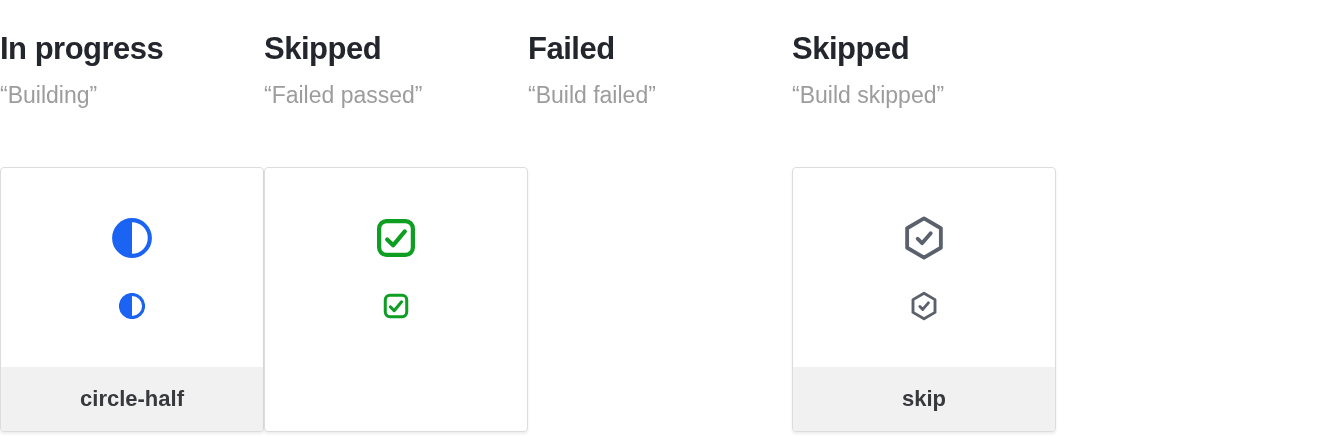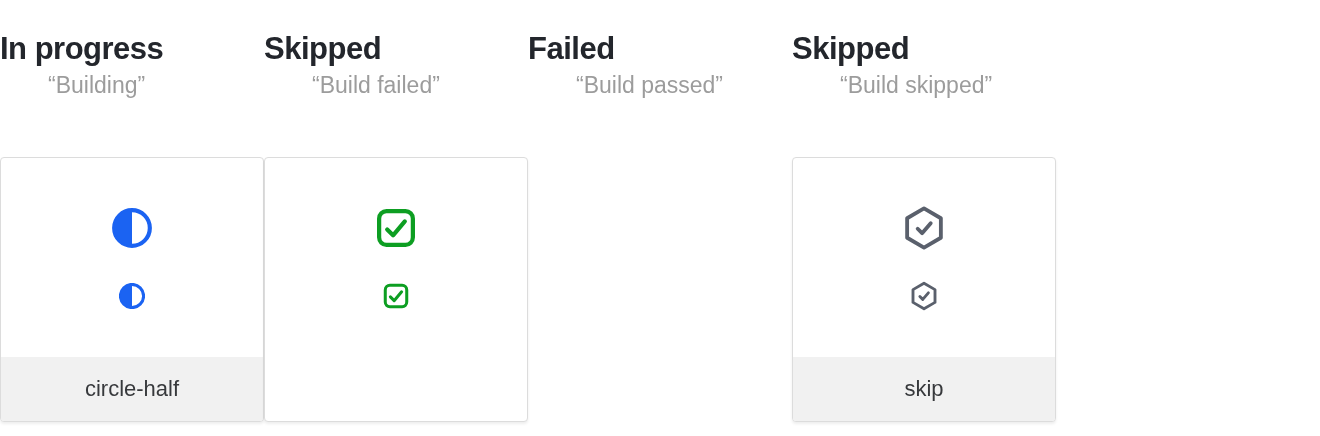--- a/index.html
+++ b/index.html
@@ -25,26 +25,25 @@
   }
   .col-title {
     margin-top: 30px;
     font-size: 31px;
     line-height: 37px;
     font-weight: 800;
     letter-spacing: -0.5px;
     color: var(--heading, #23262c);
   }
   .col-subtitle {
-    margin-top: 4px;
+    margin-top: 14px;
     font-size: 23px;
     line-height: 28px;
     font-weight: 500;
     color: var(--subtitle, #9c9c9c);
-    padding-left: 48px;
   }
   .card {
     margin-top: 58px;
     height: 265px;
     background: #ffffff;
     border: 1px solid var(--card-border, #dcdcdc);
     border-radius: 4px;
     box-shadow: 0 2px 3px rgba(0,0,0,0.07);
     display: flex;
     flex-direction: column;
@@ -71,21 +70,21 @@
     justify-content: center;
   }
   .icon-area svg { display: block; }
   .card-footer {
     height: 64px;
     background: var(--footer-bg, #f1f1f1);
     display: flex;
     align-items: center;
     justify-content: center;
     font-size: 22px;
-    font-weight: 400;
+    font-weight: 700;
     color: var(--footer-text, #37393c);
   }
 </style>
 </head>
 <body>
 
 <div class="page">
 
   <div class="column" style="--icon-color: #1b63f2;">
     <div class="col-title">In progress</div>
@@ -104,42 +103,42 @@
             <path d="M12 1.3 A 10.7 10.7 0 0 0 12 22.7 Z" fill="currentColor"></path>
           </svg>
         </div>
       </div>
       <div class="card-footer">circle-half</div>
     </div>
   </div>
 
   <div class="column" style="--icon-color: #0d9e22;">
     <div class="col-title">Skipped</div>
-    <div class="col-subtitle">“Build failed”</div>
+    <div class="col-subtitle">“Failed passed”</div>
     <div class="card">
       <div class="icon-area">
         <div class="icon-slot-big">
           <svg width="44" height="44" viewBox="0 0 24 24">
             <rect x="2.8" y="2.8" width="18.4" height="18.4" rx="4" fill="none" stroke="currentColor" stroke-width="2.3"></rect>
             <path d="M7.2 12.8 l3.2 3.2 l6.4 -7.6" fill="none" stroke="currentColor" stroke-width="2.3" stroke-linecap="round" stroke-linejoin="round"></path>
           </svg>
         </div>
         <div class="icon-slot-small">
           <svg width="28" height="28" viewBox="0 0 24 24">
             <rect x="2.8" y="2.8" width="18.4" height="18.4" rx="4" fill="none" stroke="currentColor" stroke-width="2.6"></rect>
             <path d="M7.2 12.8 l3.2 3.2 l6.4 -7.6" fill="none" stroke="currentColor" stroke-width="2.6" stroke-linecap="round" stroke-linejoin="round"></path>
           </svg>
         </div>
       </div>
     </div>
   </div>
 
   <div class="column" style="--icon-color: #e6222e;">
     <div class="col-title">Failed</div>
-    <div class="col-subtitle">“Build passed”</div>
+    <div class="col-subtitle">“Build failed”</div>
   </div>
 
   <div class="column" style="--icon-color: #5a606c;">
     <div class="col-title">Skipped</div>
     <div class="col-subtitle">“Build skipped”</div>
     <div class="card">
       <div class="icon-area">
         <div class="icon-slot-big">
           <svg width="46" height="46" viewBox="0 0 24 24">
             <path d="M12 1.8 L20.8 6.9 L20.8 17.1 L12 22.2 L3.2 17.1 L3.2 6.9 Z" fill="none" stroke="currentColor" stroke-width="2" stroke-linejoin="round"></path>

